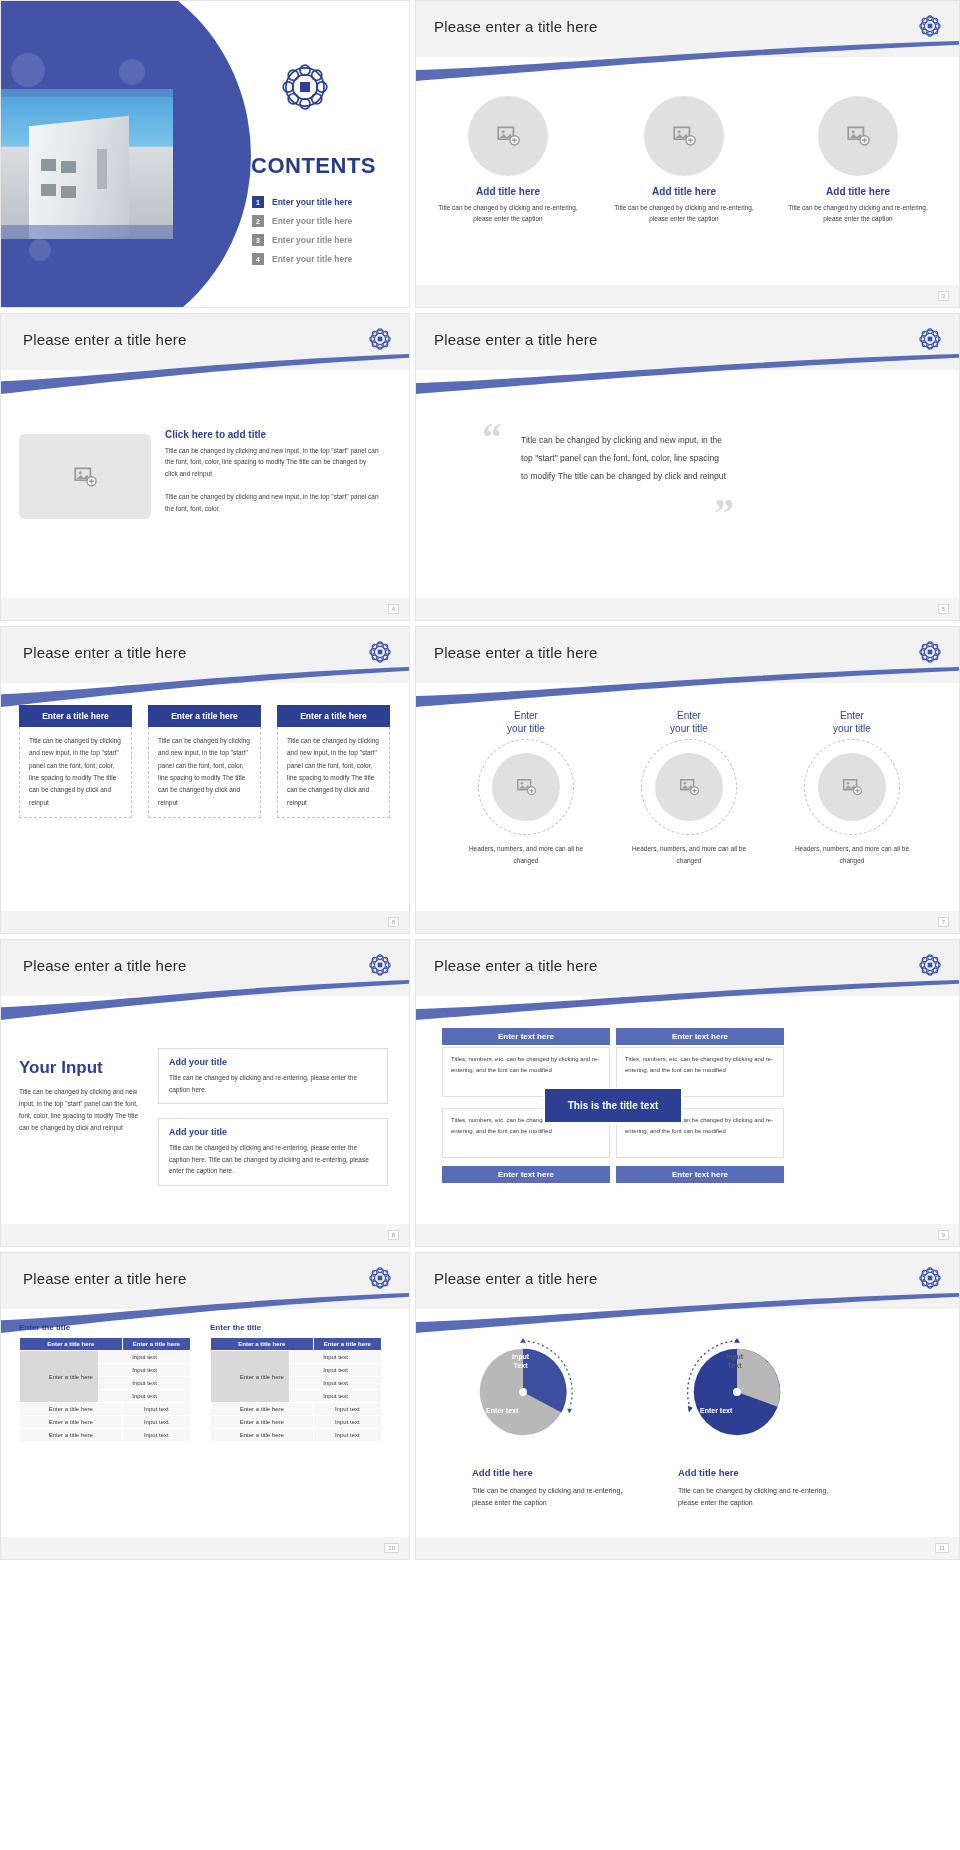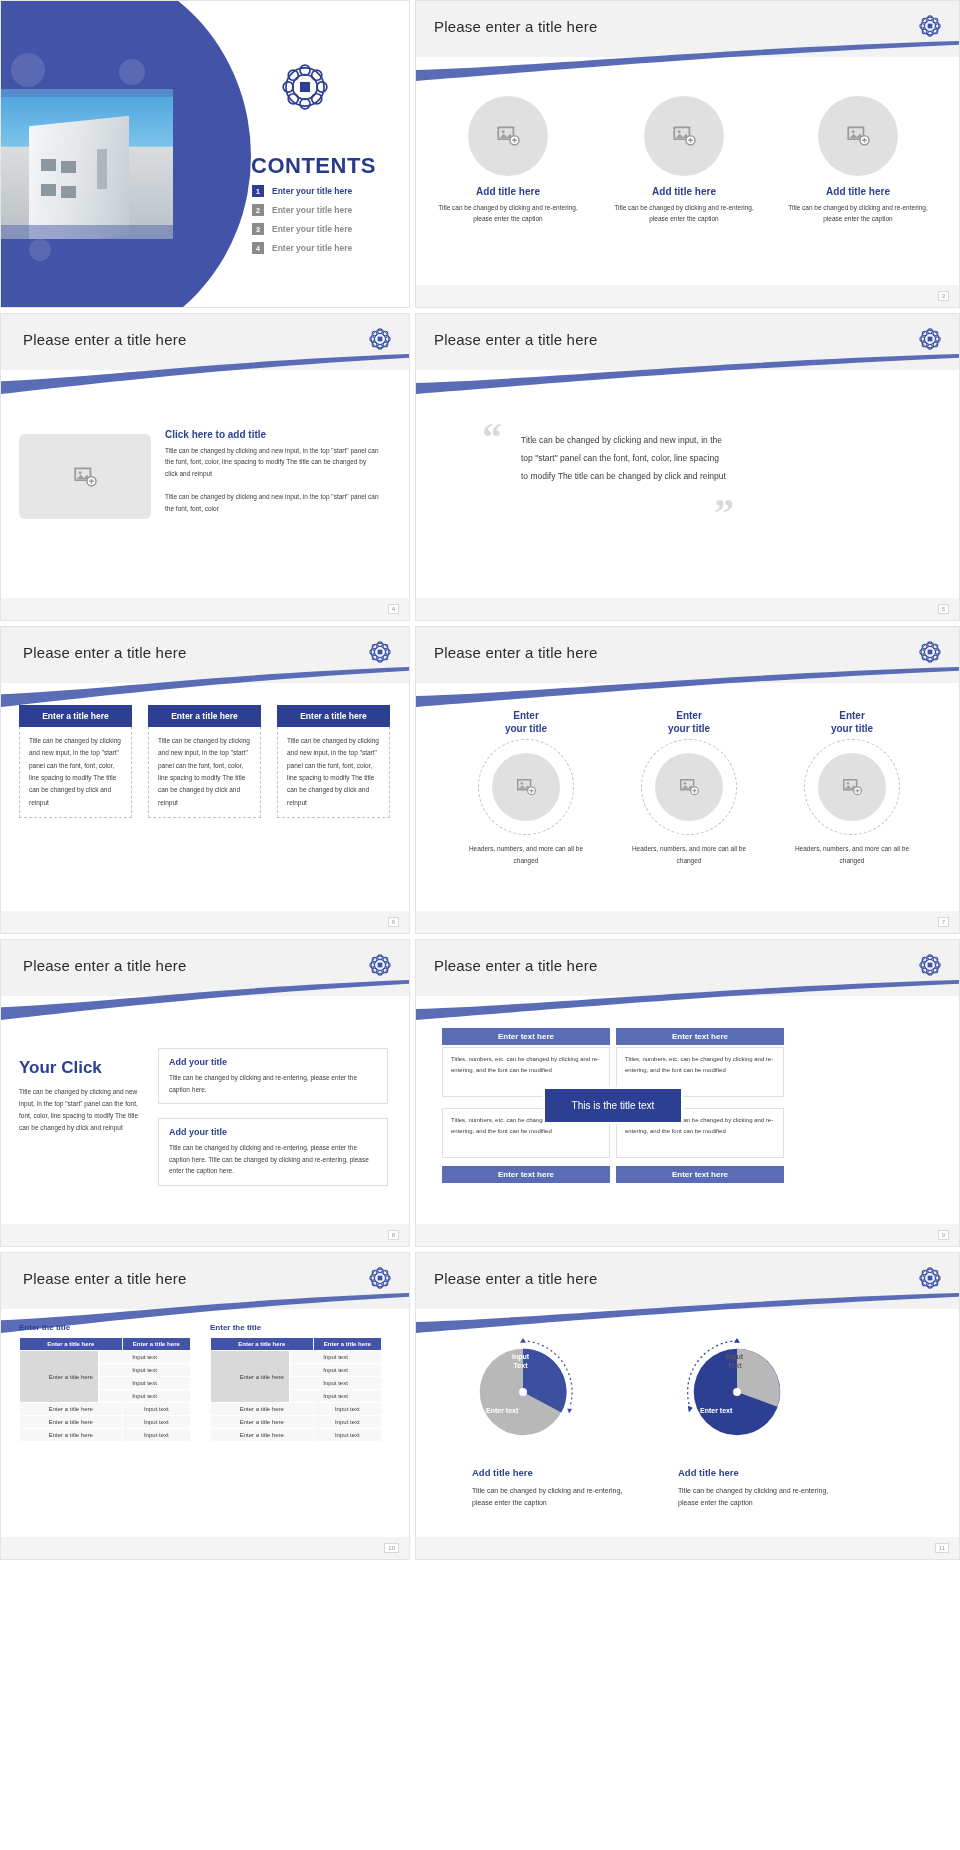--- a/index.html
+++ b/index.html
@@ -74,21 +74,21 @@
     background: linear-gradient(100deg,#f4f6f7 0%, #e3e7ea 45%, #c5ccd1 100%);
     transform: skewY(-6deg);
   }
   .photo-win { position:absolute; background:#8d979e; }
   .cover-logo { position:absolute; left:276px; top:58px; width:56px; height:56px; }
   .cover-title {
     position:absolute; left:250px; top:152px;
     font-size:22px; font-weight:bold; color:#283b88;
     letter-spacing:.5px;
   }
-  .toc { position:absolute; left:251px; top:184px; width:150px; }
+  .toc { position:absolute; left:251px; top:195px; width:150px; }
   .toc-row { display:flex; align-items:center; margin-bottom:7px; }
   .toc-num {
     width:12px; height:12px; background:#8b8b8b; color:#fff;
     font-size:7px; display:flex; align-items:center; justify-content:center;
     margin-right:8px; font-weight:bold;
   }
   .toc-row.active .toc-num { background:#2d3f92; }
   .toc-txt { font-size:8.5px; color:#8b8b8b; font-weight:bold; }
   .toc-row.active .toc-txt { color:#2d3f92; }
 
@@ -125,42 +125,42 @@
     background:#2d3f92; color:#fff; font-size:8.5px; font-weight:bold;
     text-align:center; padding:5px 0; border:1px solid #2d3f92;
   }
   .card-b {
     border-left:1px dashed #c4c4c4; border-right:1px dashed #c4c4c4; border-bottom:1px dashed #c4c4c4;
     padding:8px 9px; font-size:6.5px; color:#3a3a3a; line-height:1.9;
   }
 
   
   .s6-col { position:absolute; width:120px; text-align:center; }
-  .s6-t { font-size:10px; font-weight:bold; color:#2d3f92; line-height:1.3; }
+  .s6-t { font-size:10px; font-weight:normal; color:#2d3f92; line-height:1.3; }
   .s6-dash { width:96px; height:96px; border:1px dashed #bfbfbf; border-radius:50%; margin:4px auto 0; display:flex; align-items:center; justify-content:center; }
   .s6-cap { font-size:6.5px; color:#3a3a3a; line-height:1.8; margin-top:8px; }
 
   
   .s7-h { position:absolute; left:18px; top:118px; font-size:17px; font-weight:bold; color:#2d3f92; }
   .s7-p { position:absolute; left:18px; top:146px; width:120px; font-size:6.5px; color:#3a3a3a; line-height:1.85; }
   .s7-box { position:absolute; left:157px; width:230px; border:1px solid #dcdcdc; padding:8px 10px; background:#fff; }
   .s7-bh { font-size:9px; font-weight:bold; color:#2d3f92; }
   .s7-bp { font-size:6.5px; color:#3a3a3a; line-height:1.8; margin-top:5px; }
 
   
   .s8-chip {
     position:absolute; background:#5a6cb5; color:#fff; font-size:8px; font-weight:bold;
     text-align:center; padding:4px 0; width:168px;
   }
   .s8-cell {
     position:absolute; width:168px; border:1px solid #e0e0e0; background:#fff;
     font-size:6px; color:#3a3a3a; line-height:1.8; padding:6px 8px;
   }
   .s8-center {
-    position:absolute; background:#2d3f92; color:#fff; font-weight:normal;
+    position:absolute; background:#2d3f92; color:#fff; font-weight:bold;
     font-size:10px; text-align:center; padding:11px 0; width:140px;
     border:2px solid #fff;
   }
 
   
   .tbl-title { position:absolute; font-size:8px; font-weight:bold; color:#2d3f92; }
   table.mini { position:absolute; border-collapse:collapse; }
   table.mini td, table.mini th {
     border:1px solid #ffffff; font-size:6px; color:#3a3a3a;
     padding:3px 4px; text-align:center; font-weight:normal;
@@ -518,21 +518,21 @@
           <circle cx="20" cy="50" r="9"></circle>
             <circle cx="29" cy="29" r="9"></circle>
         </g>
           <rect x="41" y="41" width="18" height="18" fill="#3a52a8"></rect>
       </svg>
     </div>
     <svg class="swoosh" viewBox="0 0 410 44" preserveAspectRatio="none">
       <path d="M0 44 L0 30 C90 26 230 7 410 0 L410 4 C230 15 90 33 0 44 Z" fill="#5a6cb5"></path>
     </svg>
 
-    <div class="s7-h">Your Click</div>
+    <div class="s7-h">Your Input</div>
     <div class="s7-p">Title can be changed by clicking and new input, in the top "start" panel can the font, font, color, line spacing to modify The title can be changed by click and reinput</div>
 
     <div class="s7-box" style="top:108px;">
       <div class="s7-bh">Add your title</div>
       <div class="s7-bp">Title can be changed by clicking and re-entering, please enter the caption here.</div>
     </div>
     <div class="s7-box" style="top:178px;">
       <div class="s7-bh">Add your title</div>
       <div class="s7-bp">Title can be changed by clicking and re-entering, please enter the caption here. Title can be changed by clicking and re-entering, please enter the caption here.</div>
     </div>

